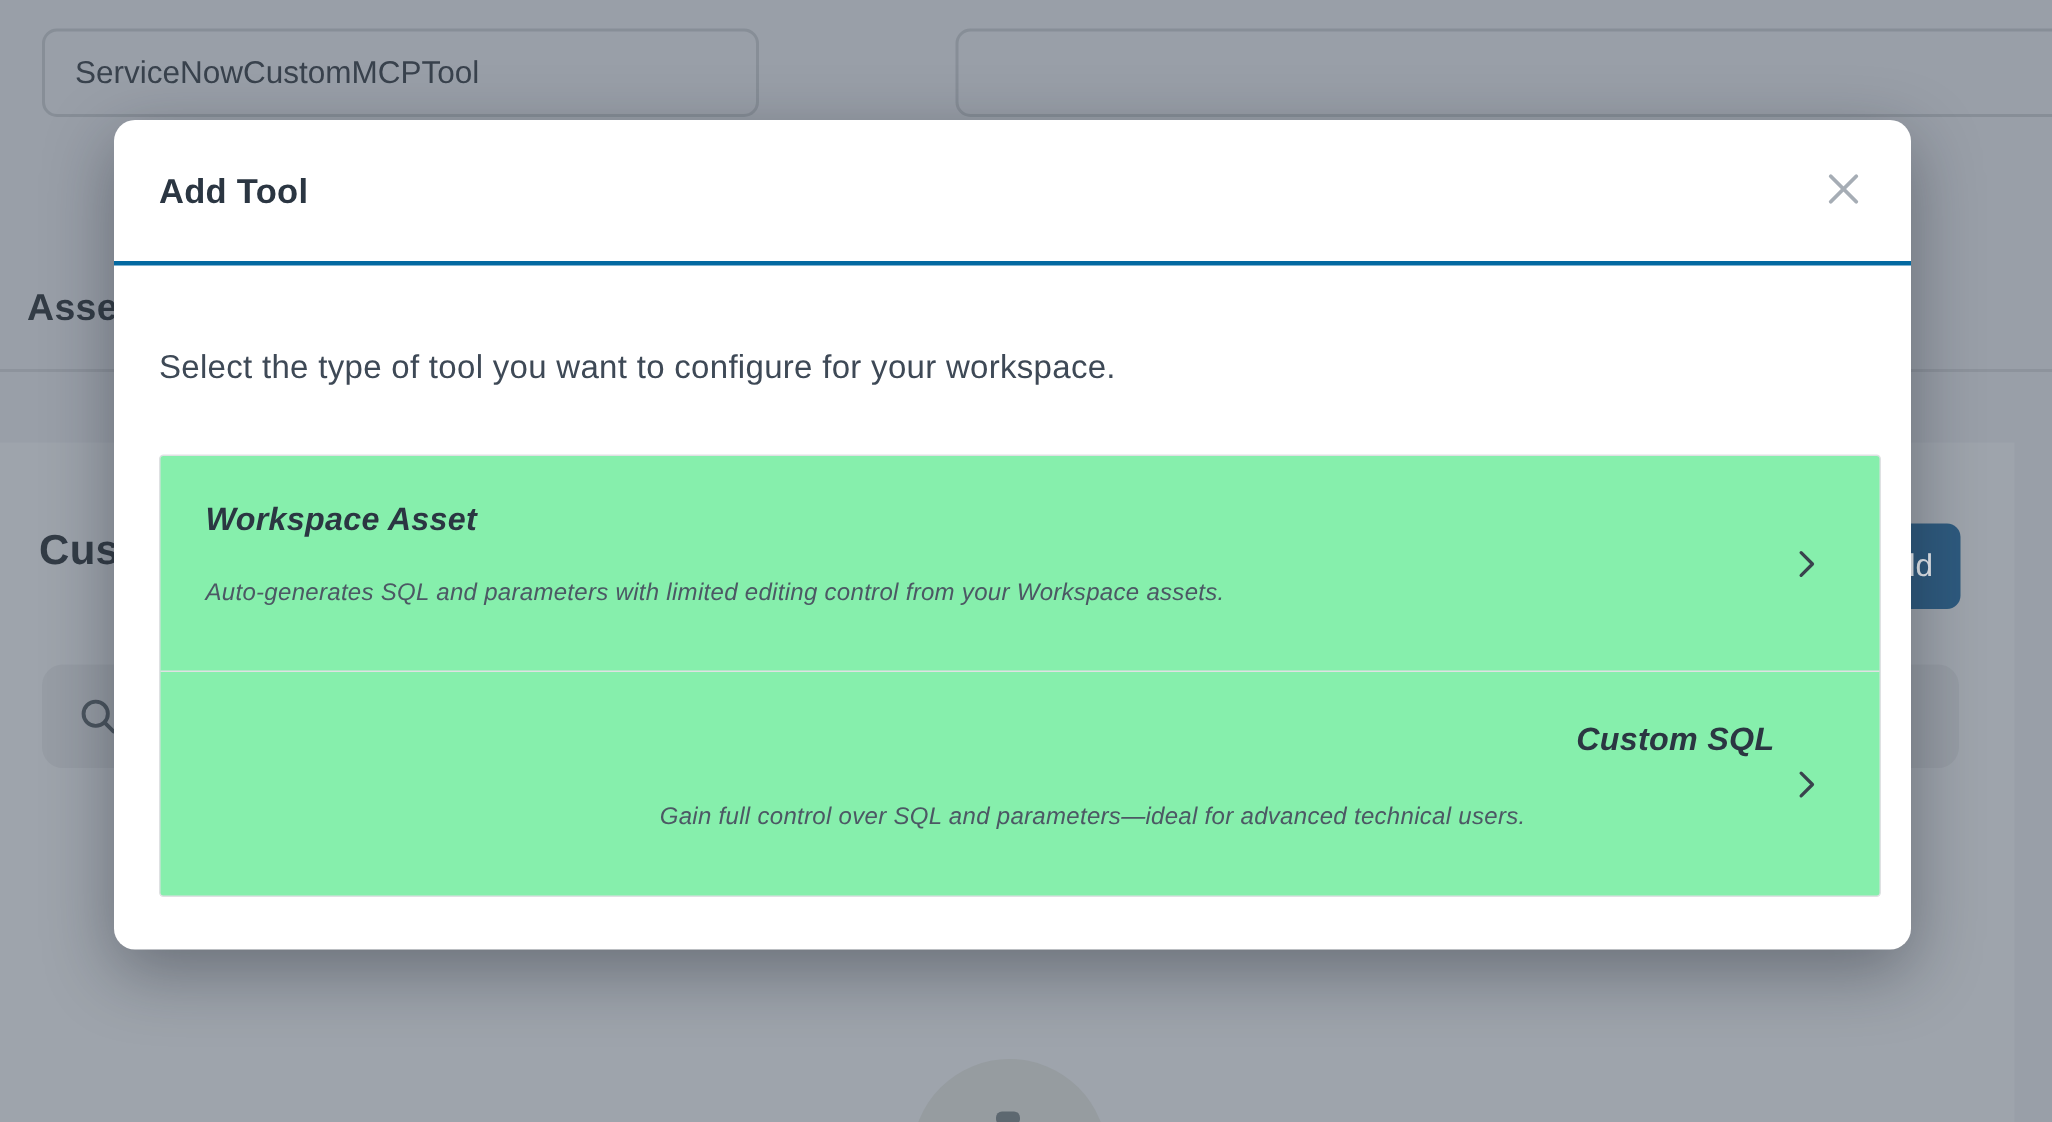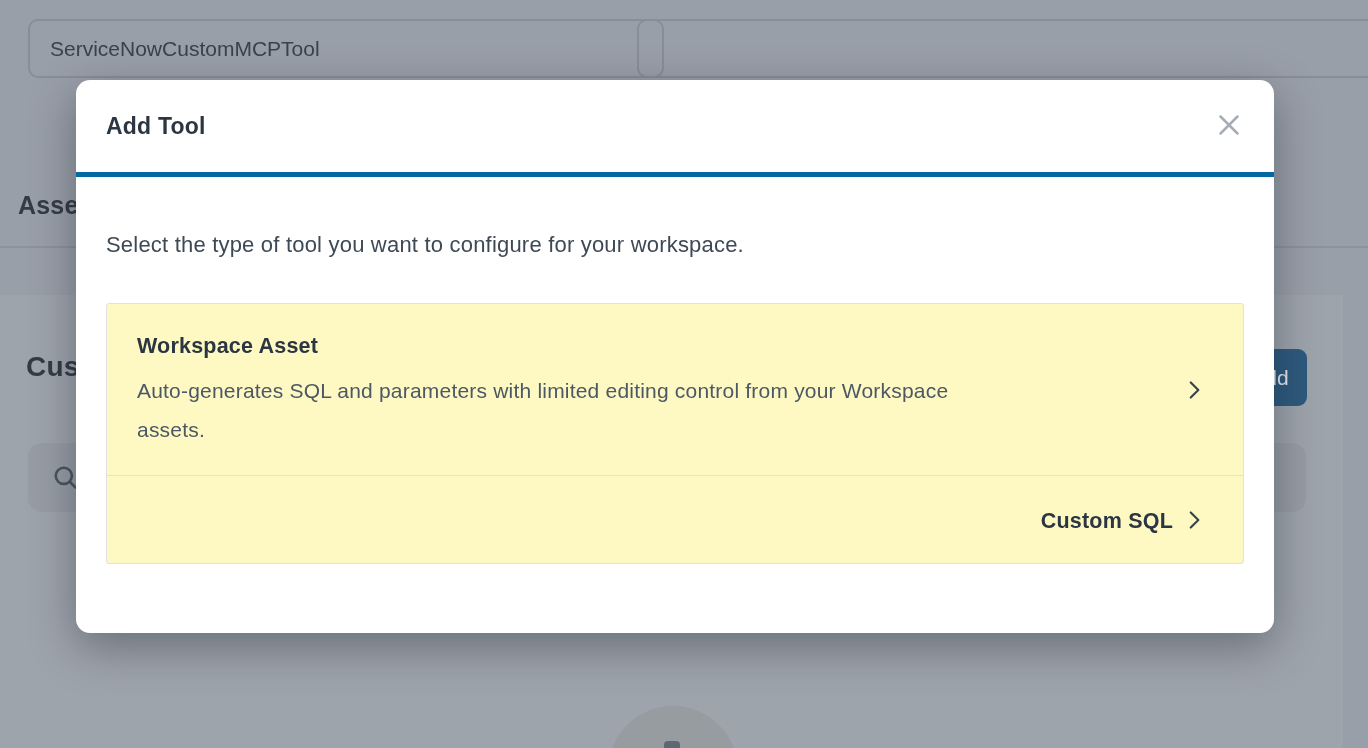--- a/index.html
+++ b/index.html
@@ -6,21 +6,21 @@
   *{box-sizing:border-box;font-family:"Liberation Sans","DejaVu Sans",sans-serif;}
   #stage{position:relative;width:1368px;height:748px;overflow:hidden;background:#999fa8;}
 
   
   .bg-el{position:absolute;}
   .top-input{
     top:19px;height:59px;border:2px solid #878e97;border-radius:10px;
     background:transparent;color:#39424d;font-size:21px;padding:0 20px;outline:none;
   }
   .top-input::placeholder{color:#39424d;}
-  #tool-name-input{left:28px;width:636px;}
+  #tool-name-input{left:28px;width:478px;}
   #secondary-input{left:637px;width:760px;}
   .tab-label{
     left:18px;top:191px;font-size:25px;font-weight:700;color:#333c46;letter-spacing:.2px;
   }
   .tabs-divider{left:0;top:246px;width:1368px;height:2px;background:#8d939c;}
   .content-panel{left:0;top:295px;width:1343px;height:453px;background:#9ea4ac;}
   .section-heading{left:26px;top:351px;font-size:28px;font-weight:700;color:#333c46;letter-spacing:.2px;}
   .add-button{
     left:1233px;top:349px;width:74px;height:57px;border:none;border-radius:9px;
     background:#2e5a7e;color:#e8ecf0;font-size:21px;font-weight:500;cursor:pointer;
@@ -36,40 +36,40 @@
   }
   .bottom-notch{left:664px;top:741px;width:16px;height:9px;border-radius:4px;background:#5d6870;}
 
   
   .modal{
     position:absolute;left:76px;top:80px;width:1198px;height:553px;background:#ffffff;
     border-radius:14px;box-shadow:0 14px 46px rgba(18,24,33,.38);z-index:10;
   }
   .modal-header{
     position:relative;height:97px;display:flex;align-items:center;
-    padding:0 30px;border-bottom:5px solid #0369a1;
+    padding:0 30px;border-bottom:3px solid #0369a1;
   }
   .modal-title{font-size:23px;font-weight:700;color:#2b3642;letter-spacing:.2px;}
   .close-btn{
     position:absolute;right:26px;top:50%;transform:translateY(-50%);
     width:38px;height:38px;border:none;background:transparent;cursor:pointer;
     display:flex;align-items:center;justify-content:center;padding:0;
   }
   .modal-intro{
     margin:52px 30px 0 30px;font-size:22px;line-height:32px;color:#3e4956;letter-spacing:.2px;
   }
   .options{
-    margin:42px 30px 0 30px;border:1px solid #dfe1e3;border-radius:3px;background:#fef9c3;
+    margin:42px 20px 0 30px;border:1px solid #dfe1e3;border-radius:3px;background:#86efac;font-style:italic;
   }
   .option-row{position:relative;padding:27px 70px 26px 30px;cursor:pointer;}
   .option-row + .option-row{border-top:1px solid #dfe1e3;text-align:right;}
   .option-row:last-child{padding-top:30px;padding-bottom:27px;}
   .option-title{font-size:21.5px;font-weight:700;color:#2b3642;line-height:30px;letter-spacing:.2px;}
   .option-desc{
-    margin-top:10px;font-size:21px;line-height:39px;color:#4c5864;
+    margin-top:10px;font-size:16px;line-height:50px;color:#4c5864;
     letter-spacing:.2px;max-width:880px;
   }
   .option-row:last-child .option-desc{margin-top:12px;}
   .option-chevron{
     position:absolute;right:36px;top:50%;transform:translateY(-50%);
     display:flex;align-items:center;justify-content:center;
   }
 </style>
 </head>
 <body>
@@ -125,20 +125,21 @@
         <div class="option-desc">Auto-generates SQL and parameters with limited editing control from your Workspace assets.</div>
         <span class="option-chevron">
           <svg width="26" height="26" viewBox="0 0 24 24" fill="none" stroke="#39434d" stroke-width="2" stroke-linecap="round" stroke-linejoin="round">
             <polyline points="9,5 16,12 9,19"></polyline>
           </svg>
         </span>
       </div>
 
       <div class="option-row">
         <div class="option-title">Custom SQL</div>
+        <div class="option-desc">Gain full control over SQL and parameters—ideal for advanced technical users.</div>
         <span class="option-chevron">
           <svg width="26" height="26" viewBox="0 0 24 24" fill="none" stroke="#39434d" stroke-width="2" stroke-linecap="round" stroke-linejoin="round">
             <polyline points="9,5 16,12 9,19"></polyline>
           </svg>
         </span>
       </div>
 
     </div>
   </div>
 

